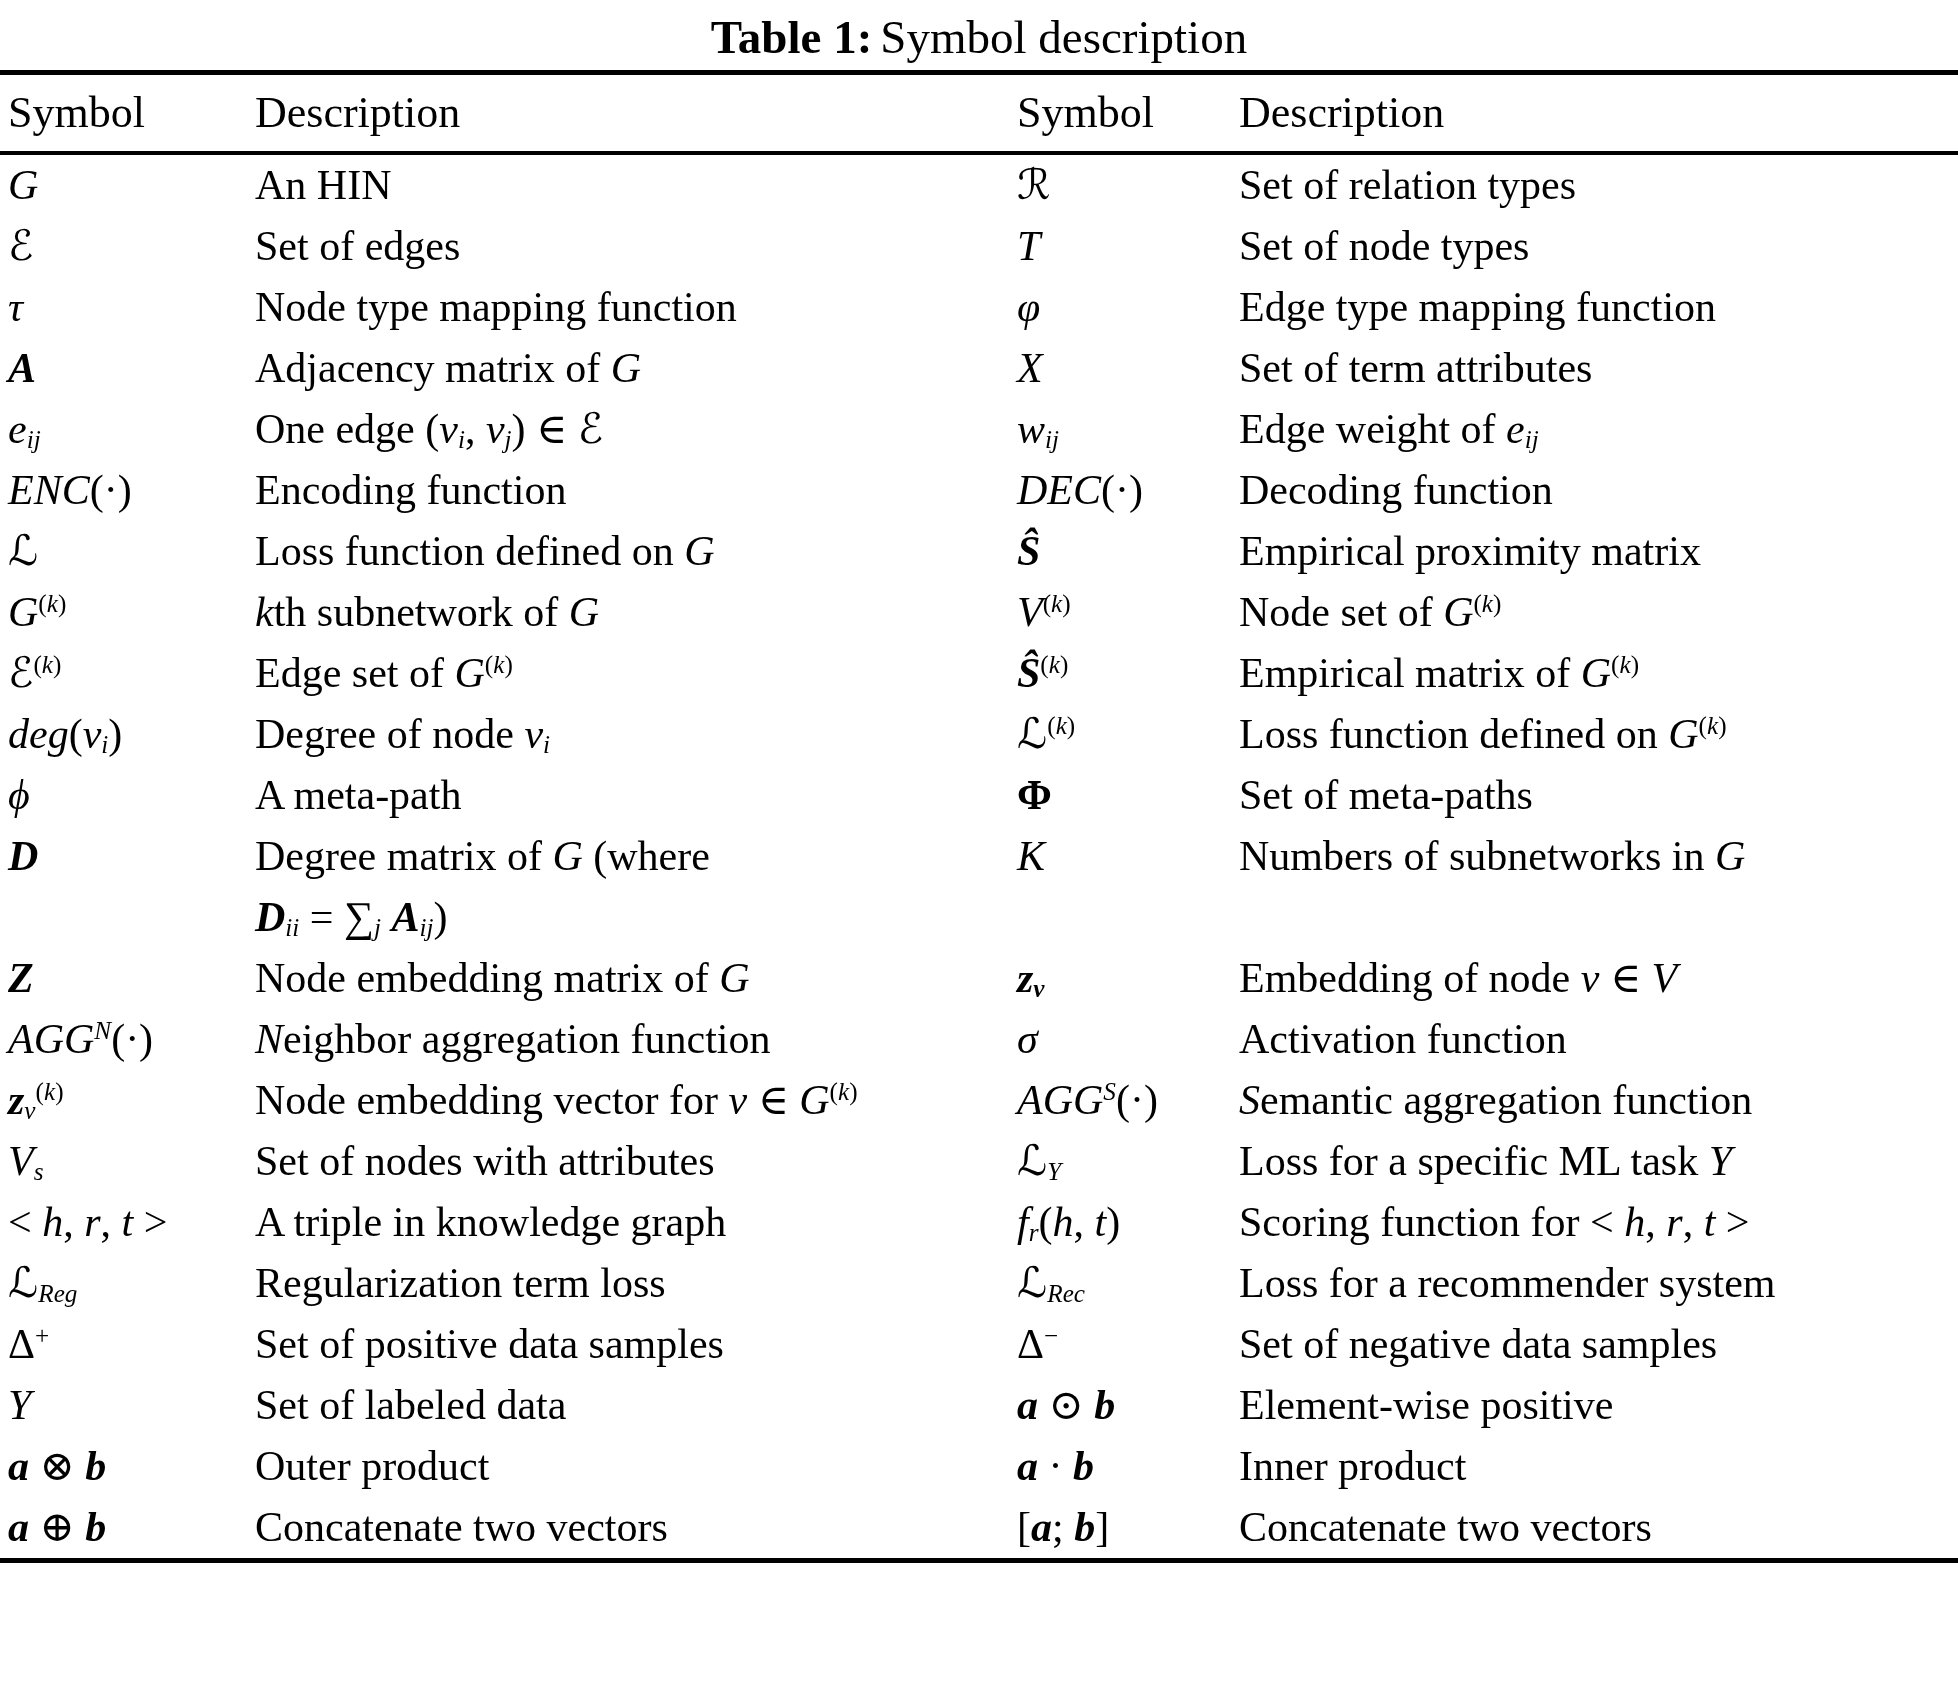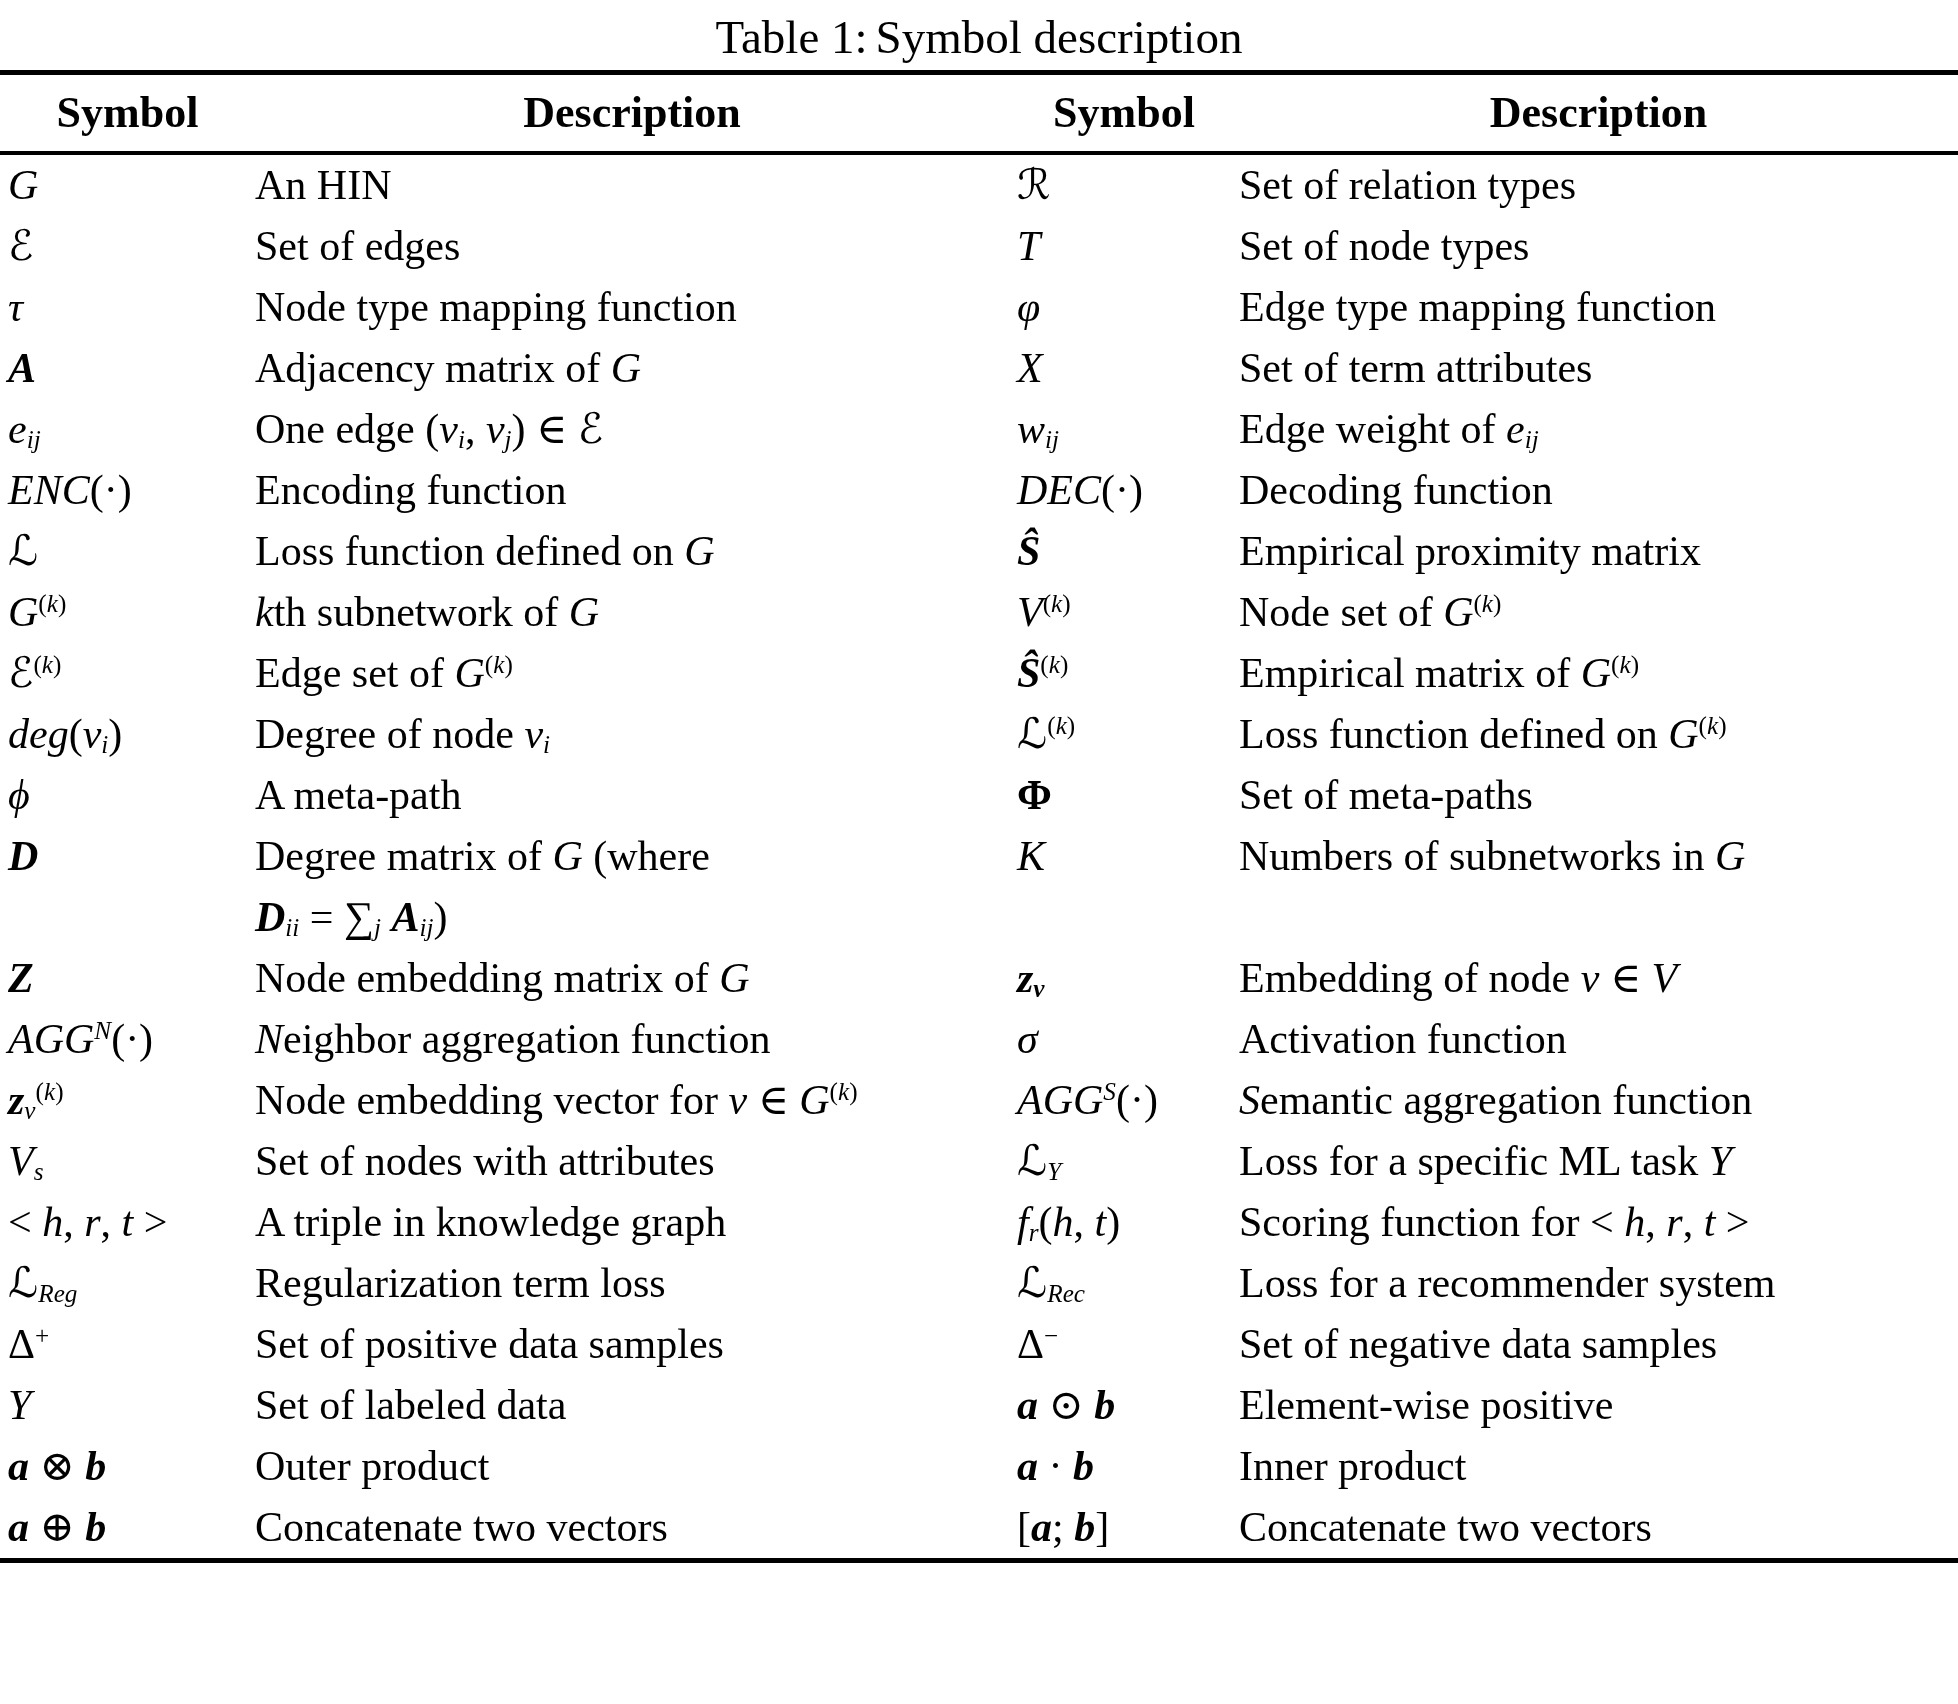--- a/index.html
+++ b/index.html
@@ -12,35 +12,35 @@
     font-family: "Liberation Serif", "DejaVu Serif", "DejaVu Sans", serif;
     color: #000000;
     -webkit-font-smoothing: antialiased;
   }
   .page { width: 1958px; height: 1704px; }
   .caption {
     height: 70px; line-height: 74px;
     text-align: center;
     font-size: 47px;
   }
-  .caption .cap-label { font-weight: normal; margin-right: 8px; }
+  .caption .cap-label { font-weight: bold; margin-right: 8px; }
   table.symtab {
     border-collapse: collapse;
     table-layout: fixed;
     width: 1958px;
     border-top: 5px solid #000;
     border-bottom: 5px solid #000;
   }
   col.c-sym-l  { width: 247px; }
   col.c-desc-l { width: 762px; }
   col.c-sym-r  { width: 222px; }
   col.c-desc-r { width: 727px; }
   thead th {
-    font-weight: bold;
-    text-align: center;
+    font-weight: normal;
+    text-align: left;
     font-size: 44px;
     height: 76px;
     line-height: 76px;
     padding: 0 0 0 8px;
     border-bottom: 4px solid #000;
     white-space: nowrap;
     overflow: hidden;
   }
   tbody td {
     font-size: 42px;

